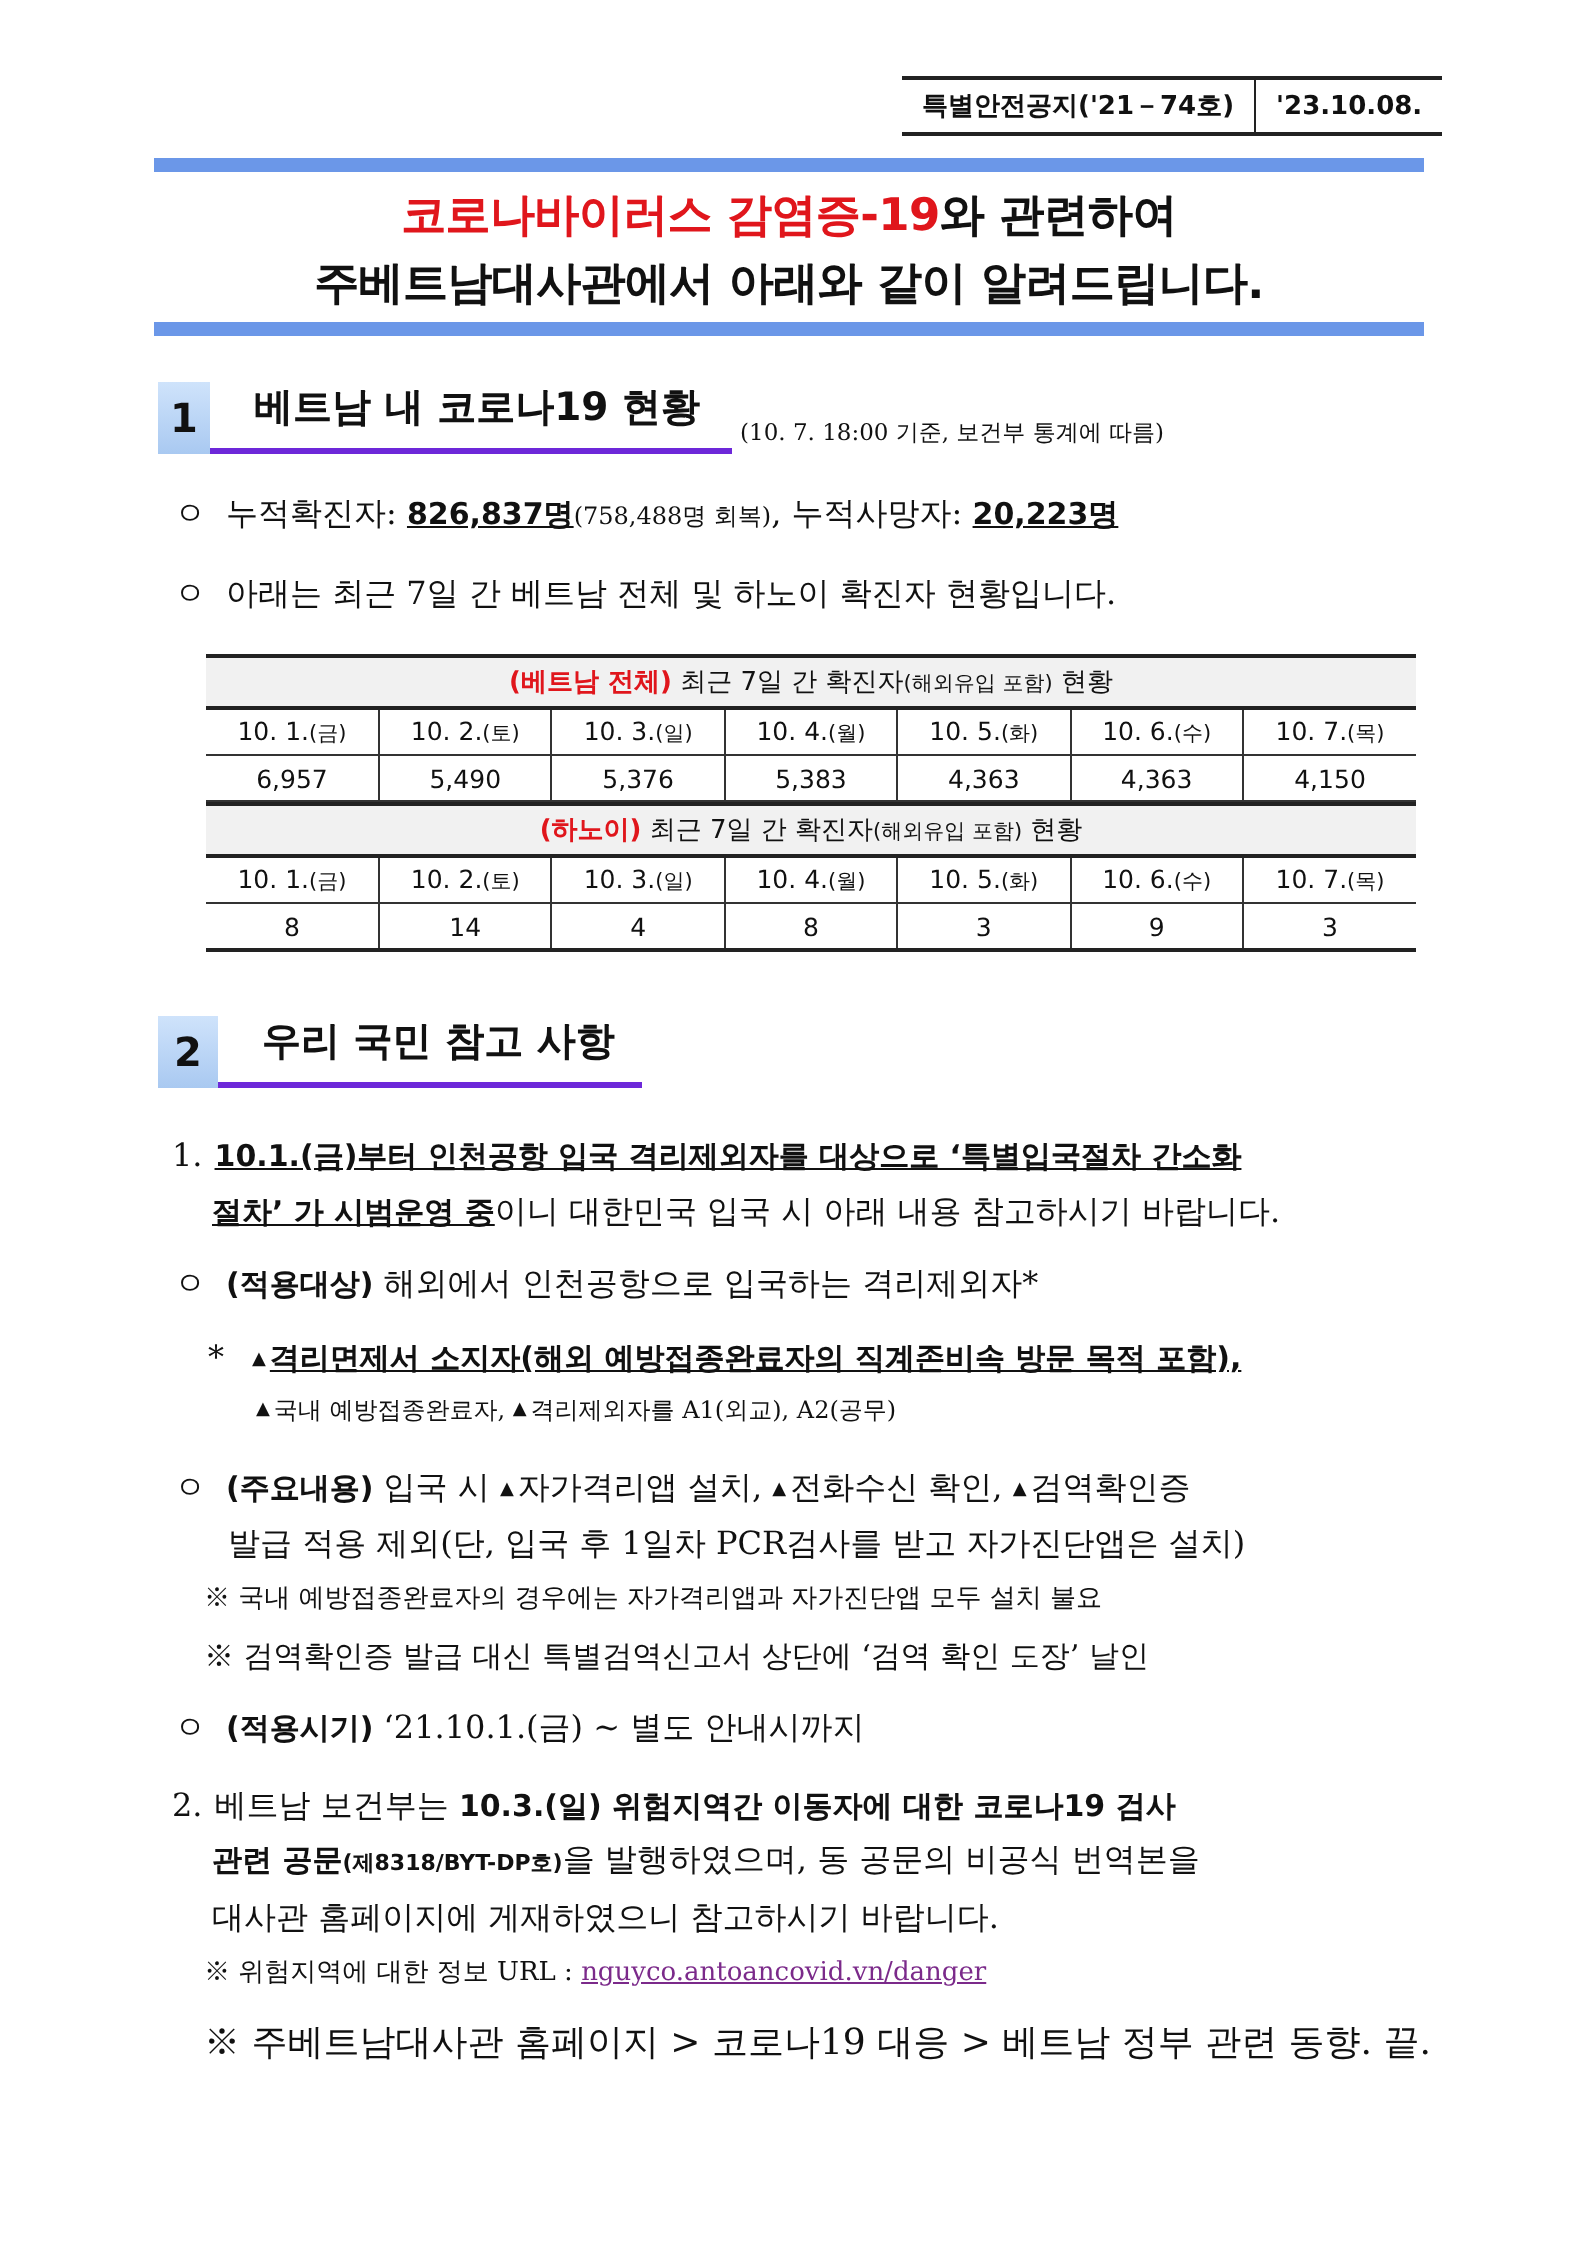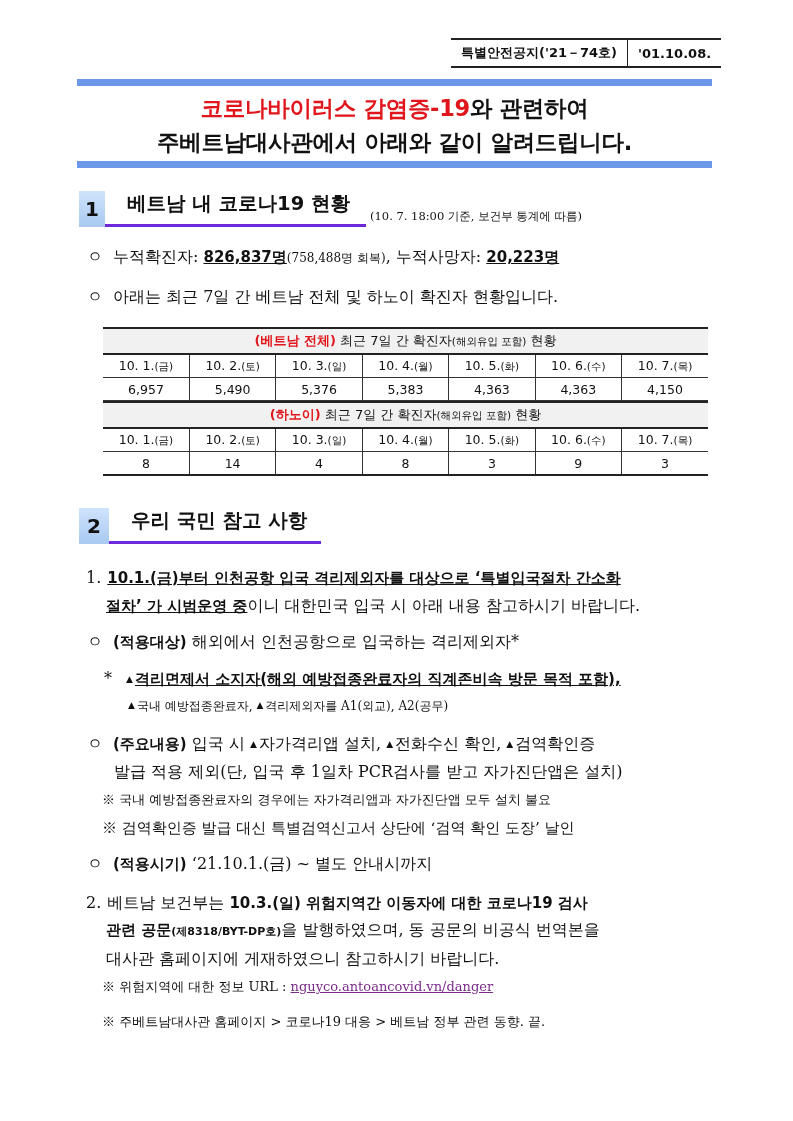--- a/index.html
+++ b/index.html
@@ -38,21 +38,21 @@
   .dsmall { font-size:10.5px; }
 
   .tri { font-size:9px; vertical-align:2px; margin-right:2px; }
   a.link { color:#7b2a8a; text-decoration:underline; }
 </style>
 </head>
 <body>
 
 <div class="abs meta">
   <div class="cell">특별안전공지('21－74호)</div>
-  <div class="cell">'01.10.08.</div>
+  <div class="cell">'23.10.08.</div>
 </div>
 
 <div class="abs bar" style="top:79px;"></div>
 <div class="abs title" style="top:91px;">
   <div><span class="red">코로나바이러스 감염증-19</span><span>와 관련하여</span></div>
   <div>주베트남대사관에서 아래와 같이 알려드립니다.</div>
 </div>
 <div class="abs bar" style="top:161px;"></div>
 
 <div class="abs sec" style="left:79px; top:190px;">
@@ -153,13 +153,13 @@
 
 <div class="abs line" style="left:86px; top:891px; width:640px;">
   <div><span style="margin-right:6px;">2.</span><span>베트남 보건부는 </span><span class="bsans" style="font-size:15px;">10.3.(일) 위험지역간 이동자에 대한 코로나19 검사</span></div>
   <div style="padding-left:20px; margin-top:3px;"><span class="bsans" style="font-size:15px;">관련 공문</span><span class="bsans" style="font-size:11px;">(제8318/BYT-DP호)</span><span>을 발행하였으며, 동 공문의 비공식 번역본을</span></div>
   <div style="padding-left:20px; margin-top:3px;">대사관 홈페이지에 게재하였으니 참고하시기 바랍니다.</div>
 </div>
 
 <div class="abs" style="left:102px; top:977px; font-size:13px; line-height:20px;">
   <span>※ 위험지역에 대한 정보 URL : </span><a class="link">nguyco.antoancovid.vn/danger</a>
 </div>
-<div class="abs" style="left:102px; top:1012px; font-size:13px; line-height:20px;">※ 주베트남대사관 홈페이지 &gt; 코로나19 대응 &gt; 베트남 정부 관련 동향.  끝.</div>
+<div class="abs" style="left:102px; top:1012px; font-size:18px; line-height:20px;">※ 주베트남대사관 홈페이지 &gt; 코로나19 대응 &gt; 베트남 정부 관련 동향.  끝.</div>
 
 </body></html>

